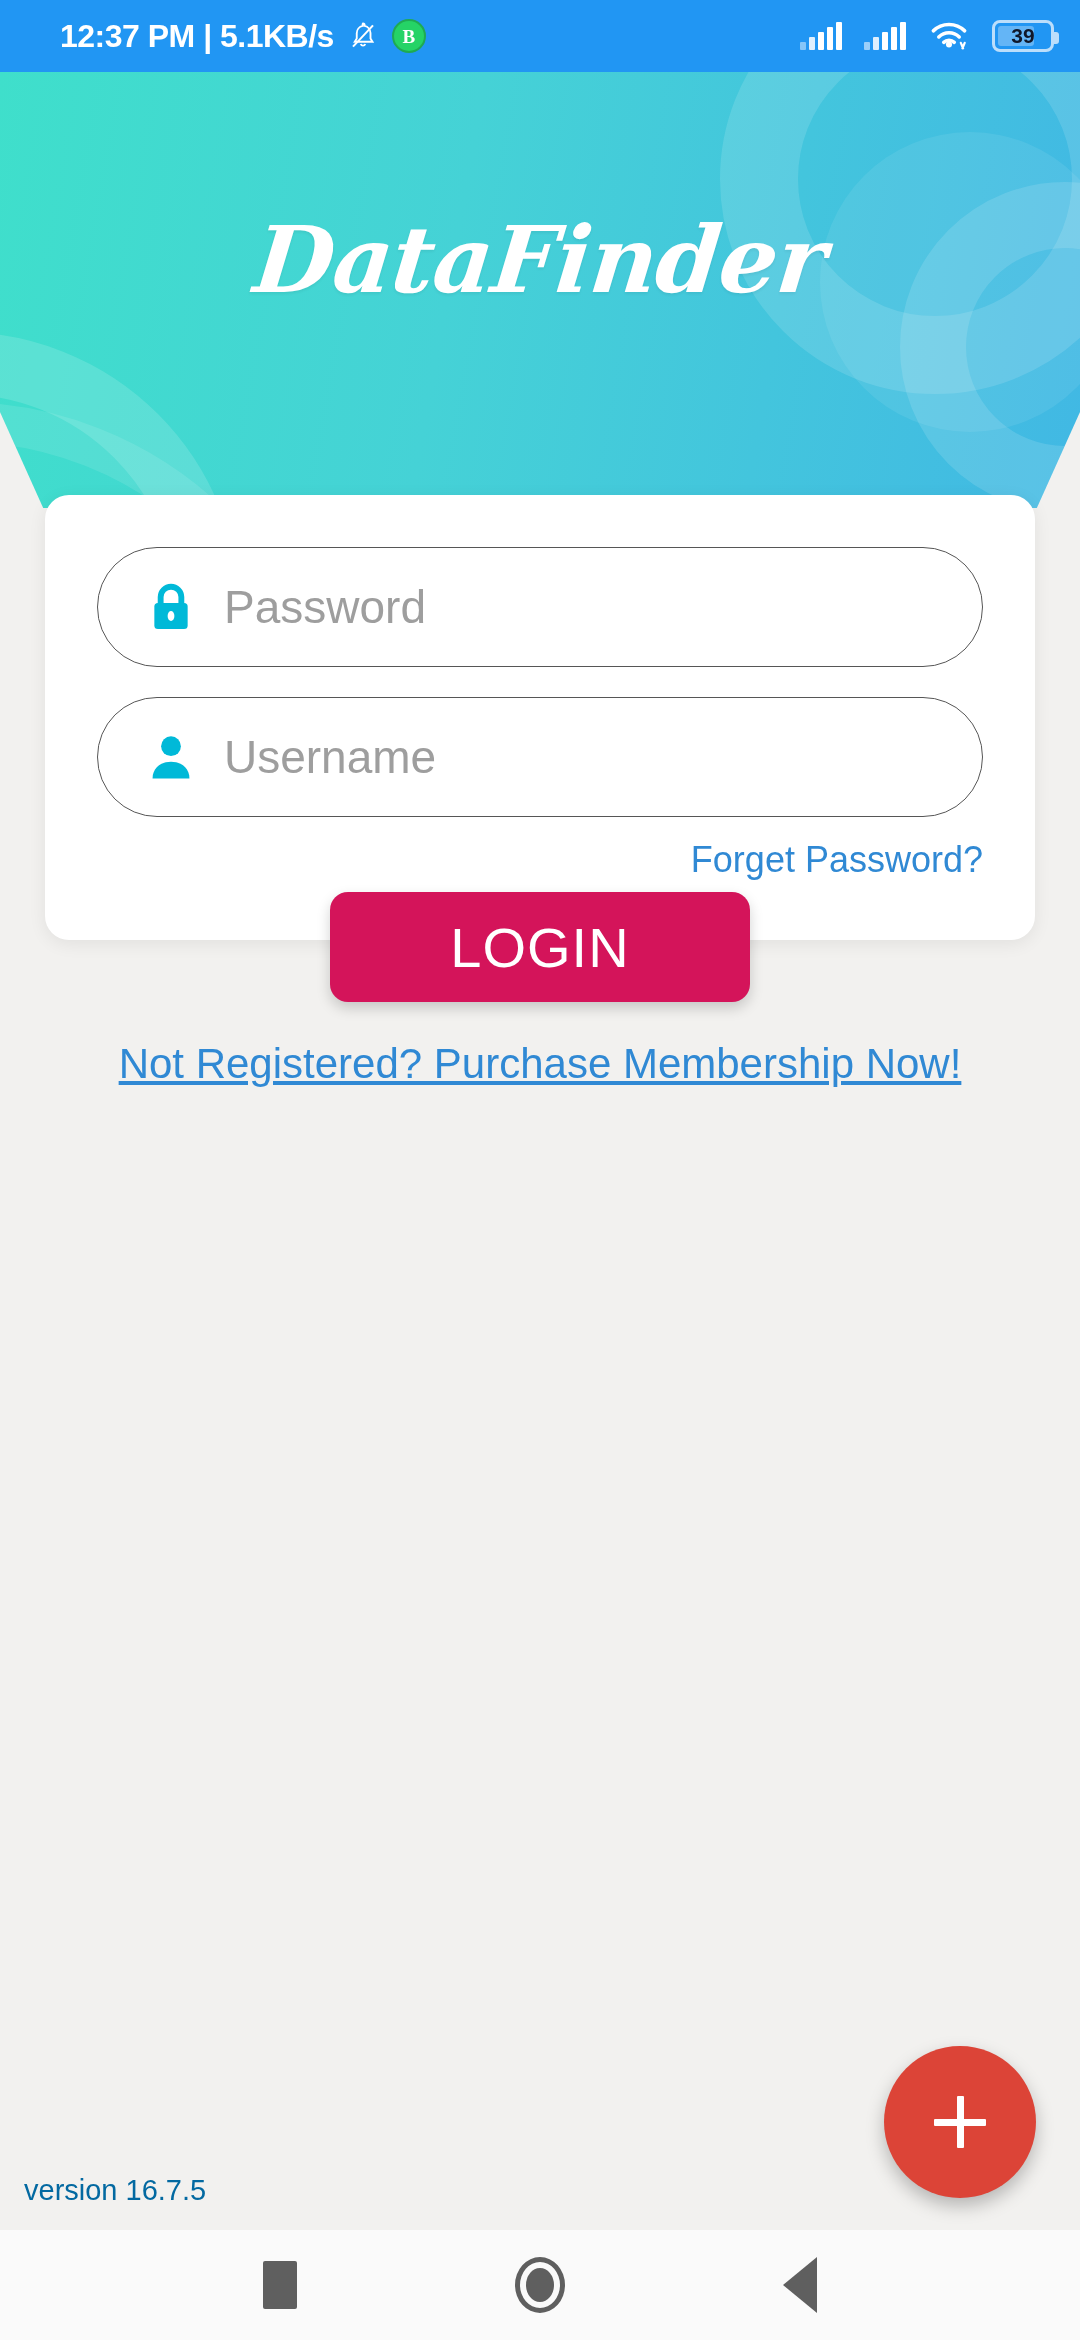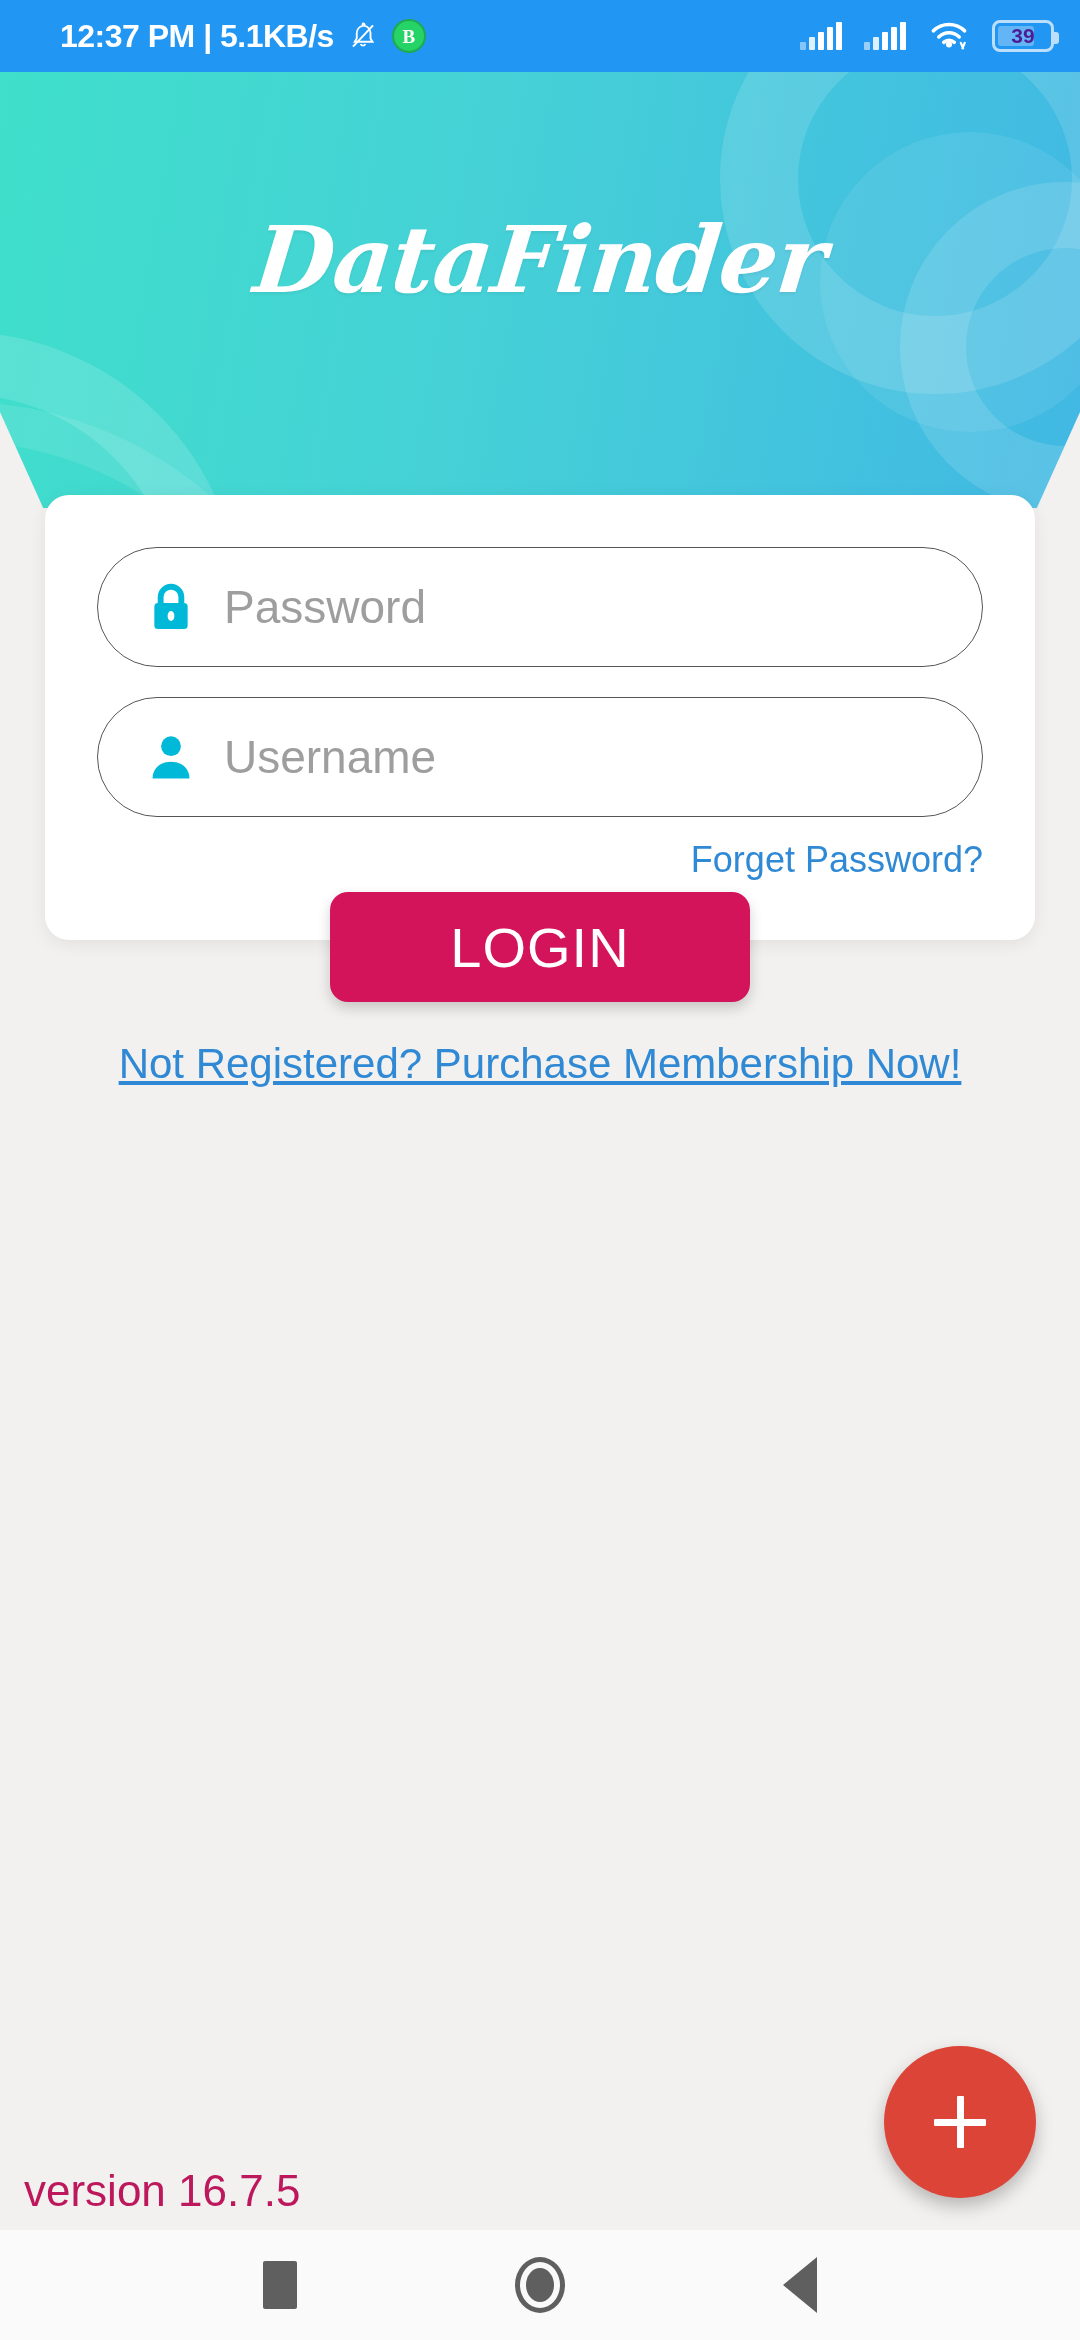--- a/index.html
+++ b/index.html
@@ -69,21 +69,21 @@
   .battery::after {
     content:""; position:absolute; right:-8px; top:9px;
     width:5px; height:12px; background:#BBDEFB; border-radius:0 3px 3px 0;
   }
   .battery-fill {
     height:100%; background:#64B5F6; border-radius:3px;
     display:flex; align-items:center; justify-content:center;
   }
   .battery-text {
     position:absolute; left:0; right:0; text-align:center;
-    color:#4c1d95; font-size:21px; font-weight:bold; line-height:26px;
+    color:#0f172a; font-size:21px; font-weight:bold; line-height:26px;
   }
 
   
   #header {
     position:absolute; top:72px; left:0;
     width:1080px; height:436px;
     background:linear-gradient(100deg,#3FDFCB 0%, #45D2D6 42%, #41B8E4 100%);
     overflow:hidden;
     z-index:5;
     clip-path: polygon(0 0, 100% 0, 100% 78%, 96% 100%, 4% 100%, 0 78%);
@@ -179,21 +179,21 @@
     color:#3089D4; font-size:42px;
     cursor:pointer; z-index:25;text-decoration:underline;
   }
 
   
   #version-block {
     position:absolute; left:24px; bottom:128px;
     z-index:25;
   }
   #version-block div {
-    color:#be185d; font-size:44px; line-height:43px;
+    color:#0369a1; font-size:29px; line-height:43px;
   }
 
   #fab {
     position:absolute; right:44px; bottom:142px;
     width:152px; height:152px; border-radius:50%;
     background:#DC4437; border:none;
     box-shadow:0 8px 18px rgba(0,0,0,0.25);
     display:flex; align-items:center; justify-content:center;
     cursor:pointer; z-index:40;
   }

